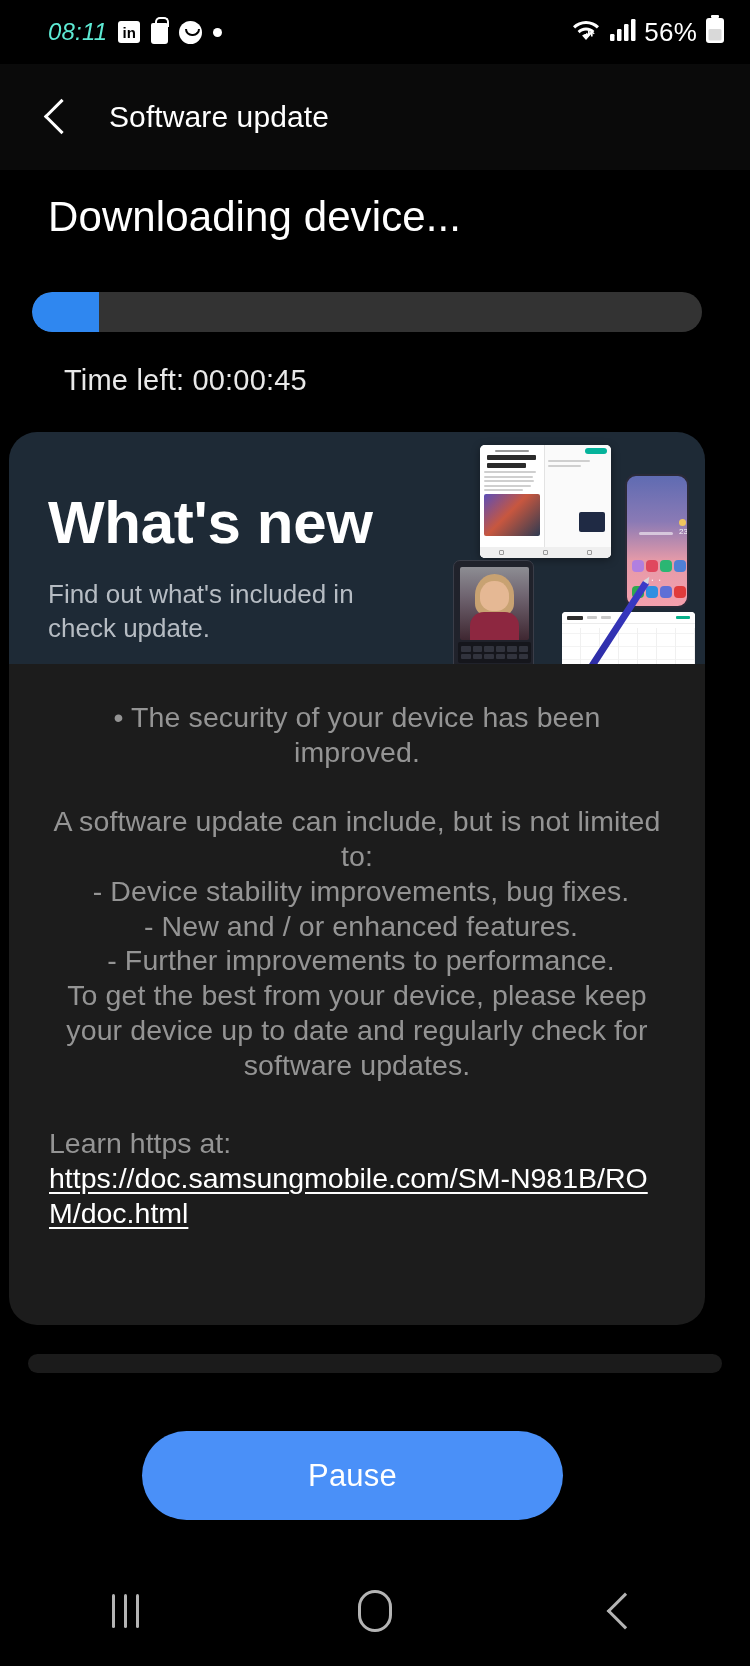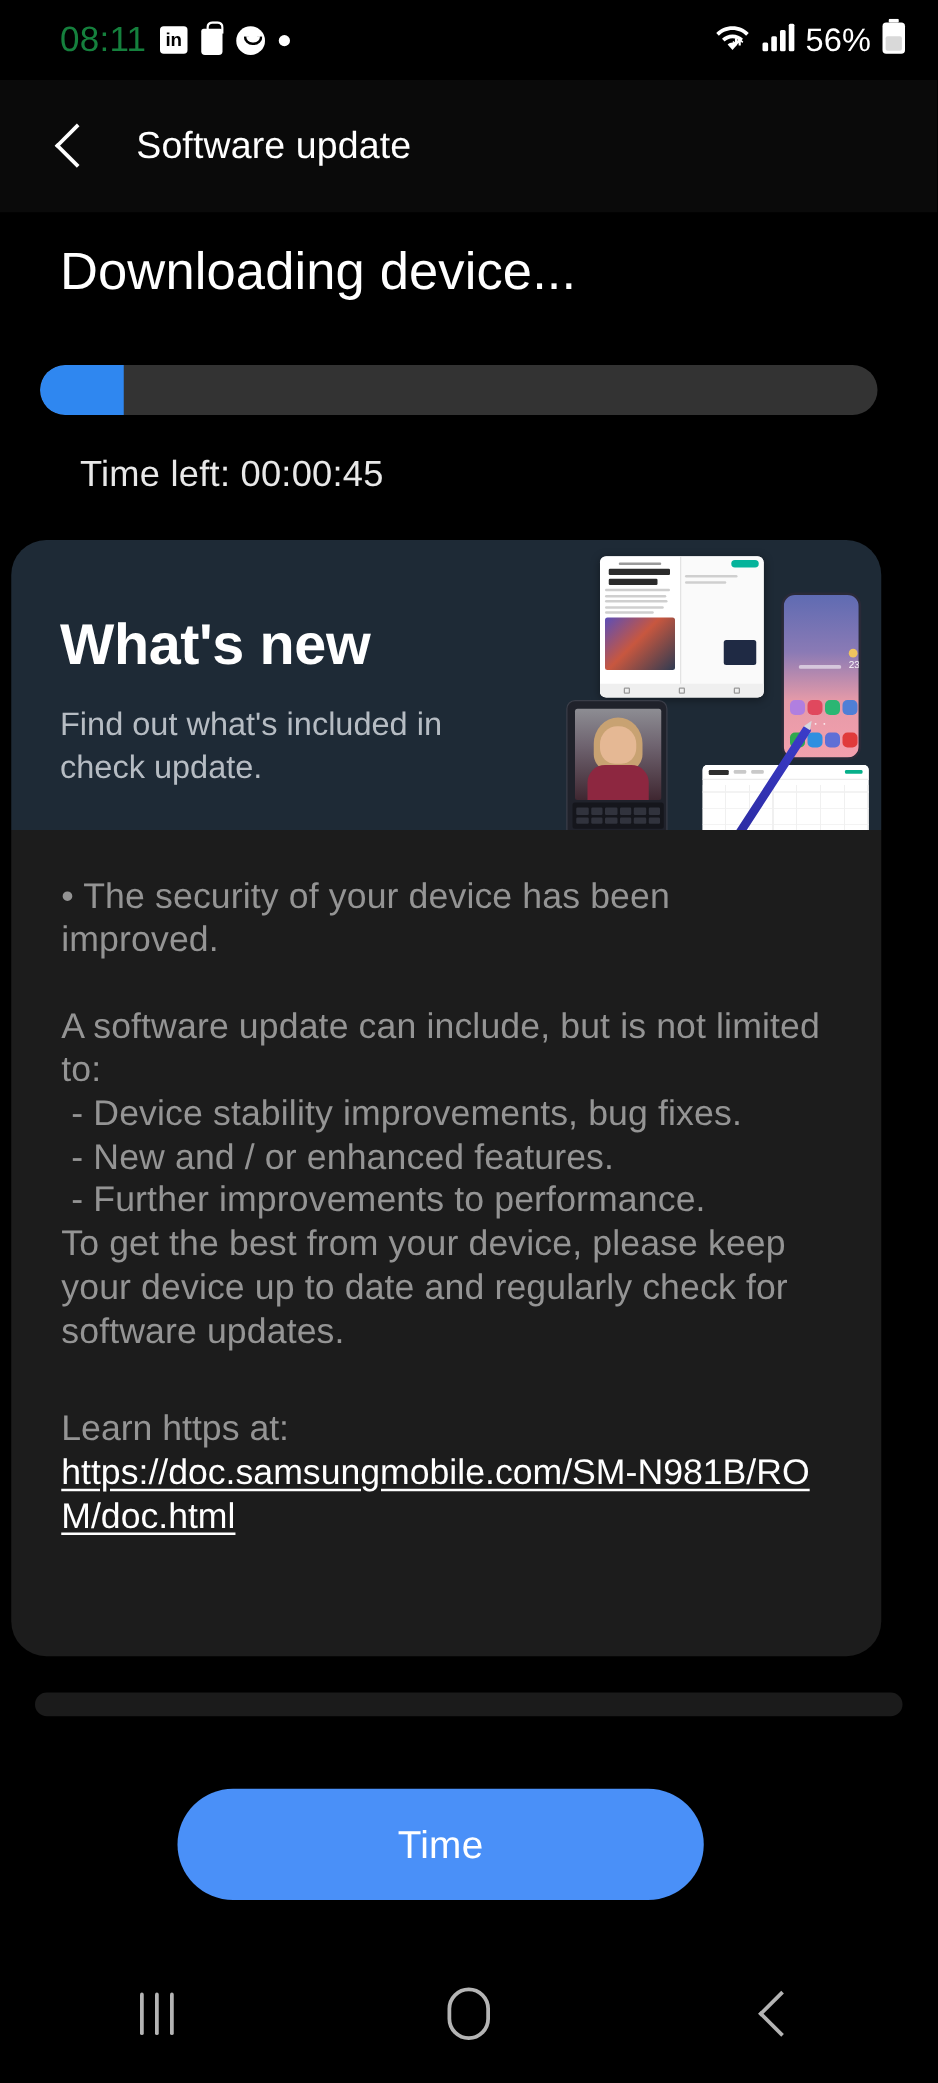--- a/index.html
+++ b/index.html
@@ -27,24 +27,25 @@
     display: flex;
     align-items: center;
     padding: 0 24px 0 48px;
   }
   .status-left {
     display: flex;
     align-items: center;
     gap: 11px;
   }
   .status-time {
-    font-size: 28px;
+    font-size: 24px;
     font-weight: 400;
     letter-spacing: 0.2px;
-    color: #15803d;
+    color: #5eead4;
+    font-style: italic;
   }
   .status-right {
     margin-left: auto;
     display: flex;
     align-items: center;
     gap: 7px;
   }
   .status-battery-text {
     font-size: 26px;
     color: #ffffff;
@@ -186,21 +187,21 @@
     border-radius: 28px 28px 0 0;
     overflow: hidden;
   }
   .whats-new-text {
     position: absolute;
     left: 39px;
     top: 56px;
     z-index: 3;
   }
   .whats-new-title {
-    font-size: 46px;
+    font-size: 60px;
     font-weight: bold;
     color: #ffffff;
     letter-spacing: -0.3px;
   }
   .whats-new-sub {
     font-size: 26px;
     color: #b6bcc3;
     margin-top: 20px;
     line-height: 1.32;
     max-width: 370px;
@@ -364,20 +365,21 @@
     border-radius: 0 0 28px 28px;
     padding: 36px 40px 0 40px;
     overflow: hidden;
   }
   .notes-text {
     font-size: 28.5px;
     line-height: 1.22;
     color: #949494;
     white-space: pre-wrap;
     letter-spacing: 0.1px;
+    text-align: center;
   }
   .notes-learn {
     font-size: 28.5px;
     color: #949494;
     margin-top: 44px;
     line-height: 1.22;
   }
   .notes-link {
     display: inline-block;
     font-size: 28.5px;
@@ -599,21 +601,21 @@
  - Device stability improvements, bug fixes.
  - New and / or enhanced features.
  - Further improvements to performance.
 To get the best from your device, please keep your device up to date and regularly check for software updates.</div>
   <div class="notes-learn">Learn https at:</div>
   <a class="notes-link">https://doc.samsungmobile.com/SM-N981B/ROM/doc.html</a>
 </div>
 
 <div class="scroll-pill"></div>
 
-<button class="pause-button">Time</button>
+<button class="pause-button">Pause</button>
 
 <div class="nav-bar">
   <div class="nav-item">
     <span class="nav-recents">
         <i></i>
         <i></i>
         <i></i>
       </span>
   </div>
   <div class="nav-item">

